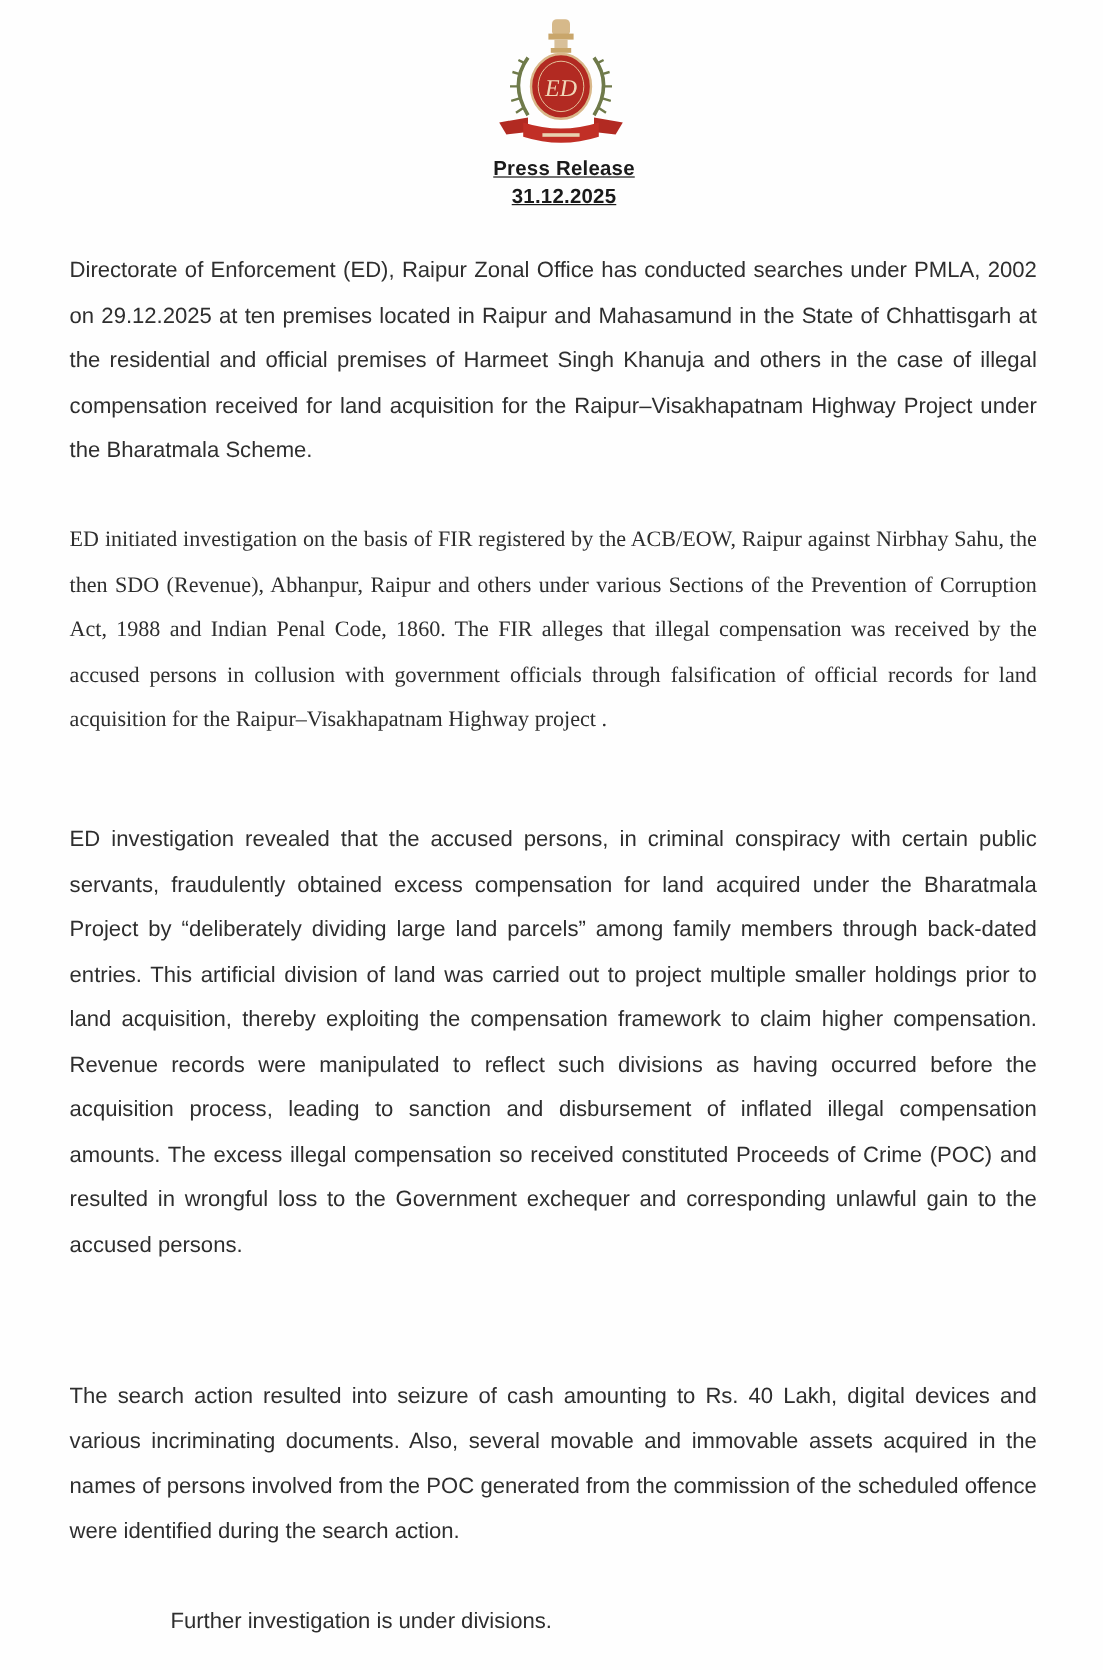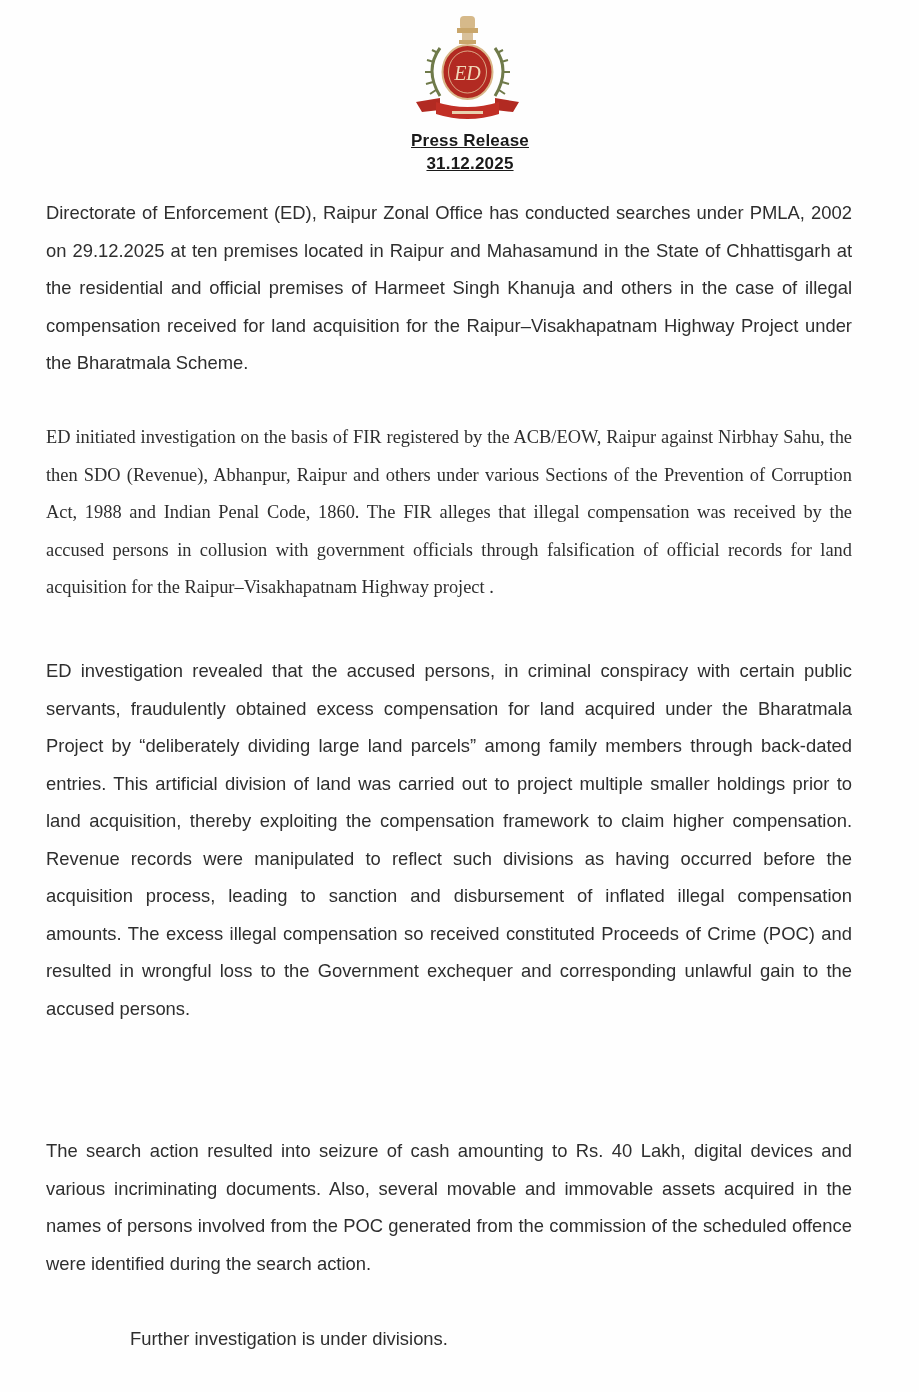--- a/index.html
+++ b/index.html
@@ -5,24 +5,24 @@
   html, body { margin: 0; padding: 0; background: #ffffff; }
   body { width: 919px; height: 1392px; position: relative; overflow: hidden;
          font-family: "Liberation Sans", sans-serif; color: #2b2b2b; }
   .page { position: absolute; left: 0; top: 0; width: 919px; height: 1392px; background: #fefefe; }
   .logo { position: absolute; left: 410px; top: 8px; width: 115px; height: 118px; }
   .title { position: absolute; left: 0; width: 940px; text-align: center; font-weight: bold;
            font-size: 17px; text-decoration: underline; color: #1a1a1a; letter-spacing: 0.2px; }
   .title.t1 { top: 131px; }
   .title.t2 { top: 154px; }
   .para { position: absolute; left: 46px; width: 806px; font-size: 18.4px; line-height: 37.5px;
-          text-align: justify; text-align-last: left; color: #2e2e2e; margin: 0; }
+          text-align: justify; text-align-last: left; color: #2e2e2e; margin: 12px; }
   .p1 { top: 194px; }
   .p2 { top: 419px; font-family: Liberation Serif, serif; }
-  .p3 { top: 652px; }
+  .p3 { top: 668px; }
   .p4 { top: 1132px; }
   .p5 { top: 1320px; left: 130px; width: 600px; }
 </style>
 </head>
 <body>
 
 <div class="page">
 
   <div class="logo">
     <svg width="115" height="118" viewBox="0 0 115 118">

